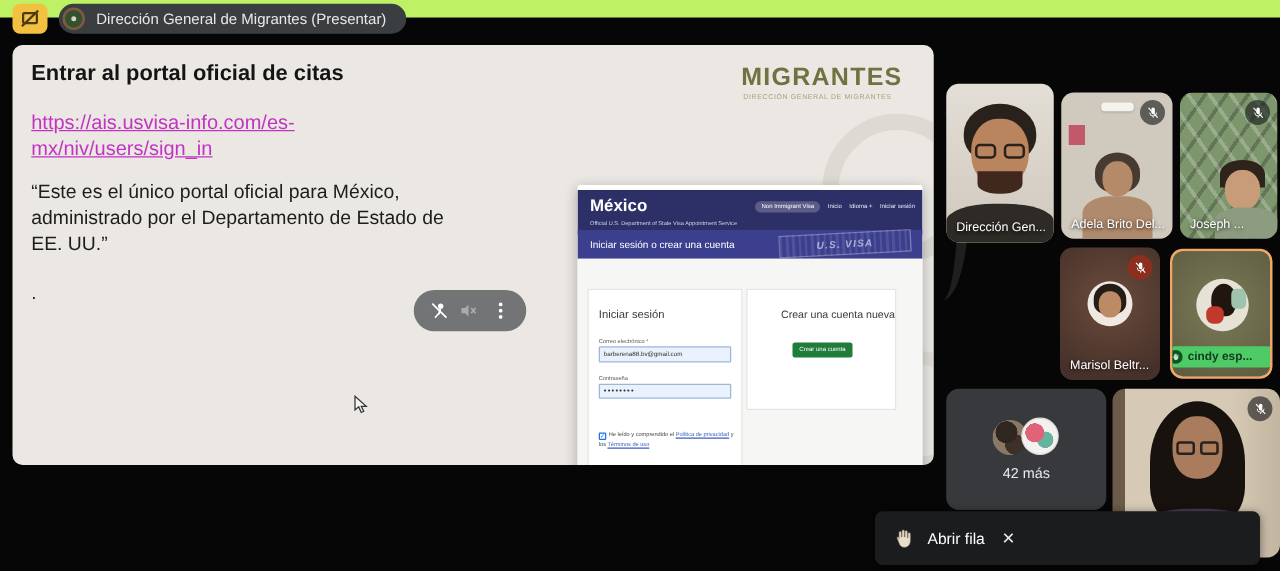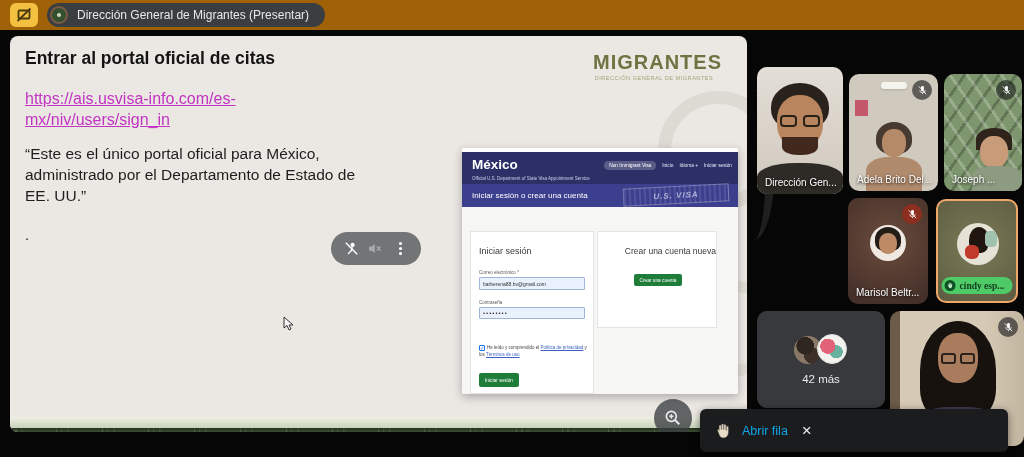--- a/index.html
+++ b/index.html
@@ -1,29 +1,29 @@
 <!DOCTYPE html>
 <html><head>
 <meta charset="utf-8">
 <style>
   * { margin:0; padding:0; box-sizing:border-box; }
   html,body { background:#000; }
   body { font-family:"Liberation Sans", sans-serif; }
   #stage { position:relative; width:1024px; height:457px; background:#060606; overflow:hidden; }
 
   
-  .topbar { position:absolute; left:0; top:0; width:1024px; height:30px; background:#a16207;text-align:right; }
+  .topbar { position:absolute; left:0; top:0; width:1024px; height:14px; background:#bef264;text-align:right; }
   .present-chip { position:absolute; left:10px; top:3px; width:28px; height:24px; background:#f3c13f; border-radius:6px; display:flex; align-items:center; justify-content:center; }
   .share-pill { position:absolute; left:47px; top:3px; height:24px; background:#3b3e41; border-radius:12px; display:flex; align-items:center; gap:9px; padding:0 16px 0 3px; }
   .share-avatar { width:18px; height:18px; border-radius:50%; background:#35502f; border:2px solid #7d5b43; position:relative; }
   .share-avatar::after { content:""; position:absolute; left:5px; top:5px; width:4px; height:4px; border-radius:50%; background:#cfd8b8; }
   .share-title { font-size:12px; color:#e8e8e8; white-space:nowrap; }
 
   
-  .slide { position:absolute; left:10px; top:36px; width:737px; height:396px; background:#ebe8e4; border-radius:8px; overflow:hidden; }
+  .slide { position:absolute; left:10px; top:36px; width:737px; height:336px; background:#ebe8e4; border-radius:8px; overflow:hidden; }
   .curl { position:absolute; border-radius:50%; }
   .curl1 { left:648px; top:55px; width:120px; height:120px; border:13px solid rgba(182,177,165,.26); }
   .curl2 { left:678px; top:245px; width:95px; height:95px; border:11px solid rgba(182,177,165,.22); }
   .slide-title { position:absolute; left:15px; top:12px; font-size:17.5px; font-weight:bold; color:#141414; }
   .slide-link { position:absolute; left:15px; top:52px; width:254px; font-size:16px; line-height:21px; color:#c233c2; text-decoration:underline; word-wrap:break-word; }
   .slide-quote { position:absolute; left:15px; top:107px; width:352px; font-size:15.5px; line-height:21px; color:#1d1d1d; }
   .slide-period { position:absolute; left:15px; top:190px; font-size:15px; color:#1d1d1d; }
   .brand { position:absolute; left:583px; top:15px; width:122px; text-align:center; }
   .brand-name { font-size:20px; font-weight:bold; letter-spacing:1px; color:#6f7342; }
   .brand-tagline { font-size:5.6px; letter-spacing:.5px; color:#a2a577; margin-top:1px; }
@@ -83,35 +83,35 @@
   .tB { left:849px; top:74px; width:89px; height:117px; background:#d0c9bd; }
   .tC { left:944px; top:74px; width:78px; height:117px;
         background:repeating-linear-gradient(55deg, rgba(255,255,255,.22) 0 3px, transparent 3px 14px),
                    repeating-linear-gradient(-55deg, rgba(0,0,0,.22) 0 3px, transparent 3px 14px), #7d966d; }
   .tD { left:757px; top:198px; width:86px; height:106px; background:linear-gradient(180deg,#ddd5c6,#cfc6b4); }
   .tE { left:848px; top:198px; width:80px; height:106px; background:radial-gradient(circle at 50% 40%, #6b4c3c, #46312a 85%); }
   .tF { left:936px; top:199px; width:82px; height:104px; background:radial-gradient(circle at 50% 45%, #7b7a58, #5f5e42 90%); border:2px solid #f0a868; }
   .tG { left:757px; top:311px; width:128px; height:97px; background:#38393c; }
   .tH { left:890px; top:311px; width:134px; height:135px; background:linear-gradient(90deg,#6b5b48 0 10px,#d6cab6 10px 70%, #c3b6a0); }
 
-  .hand-pill { position:absolute; left:50%; transform:translateX(-50%); bottom:7px; height:17px; background:#4ecb67; border-radius:9px; display:flex; align-items:center; gap:4px; padding:0 8px 0 3px;font-family:Liberation Serif, serif; }
+  .hand-pill { position:absolute; left:50%; transform:translateX(-50%); bottom:7px; height:17px; background:#4ecb67; border-radius:9px; display:flex; align-items:center; gap:4px; padding:0 20px 0 3px; }
   .hand-pill .hp-ic { width:11px; height:11px; border-radius:50%; background:#0f5223; display:flex; align-items:center; justify-content:center; }
   .hand-pill span { font-size:9.5px; font-weight:bold; color:#123b1d; white-space:nowrap; }
 
   .more-circle { position:absolute; border-radius:50%; }
   .tG .c1 { left:37px; top:25px; width:28px; height:28px;
     background:radial-gradient(circle at 40% 35%, #2f2620 0 35%, transparent 36%), radial-gradient(circle at 65% 70%, #3c3028 0 30%, transparent 31%), #8a7866; }
   .tG .c2 { left:60px; top:23px; width:30px; height:30px; border:1px solid #ddd;
     background:radial-gradient(circle at 35% 40%, #e06377 0 30%, transparent 31%), radial-gradient(circle at 65% 60%, #67b3a0 0 26%, transparent 27%), #f4f2ef; }
   .tG .more-label { position:absolute; left:0; top:62px; width:100%; text-align:center; font-size:11.5px; color:#e8eaed; }
 
   
   .toast { position:absolute; left:700px; top:409px; width:308px; height:43px; background:#1b1c1e; border-radius:6px; display:flex; align-items:center; padding:0 14px; gap:10px; box-shadow:0 2px 8px rgba(0,0,0,.5); }
   .toast-msg { flex:1; font-size:12.5px; color:#e8eaed; white-space:nowrap; }
-  .toast-action { font-size:12.5px; color:#0ea5e9; margin-right:4px; white-space:nowrap;text-align:right; }
+  .toast-action { font-size:12.5px; color:#ffffff; margin-right:4px; white-space:nowrap;text-align:right; }
   .toast-close { font-size:17px; color:#e8eaed; line-height:17px; }
 
   .bg-curl { position:absolute; left:733px; top:90px; width:42px; height:150px; border-right:9px solid #1f1f1f; border-radius:50%; }
 </style>
 </head>
 <body>
 
 <div id="stage">
 
   <div class="topbar">

